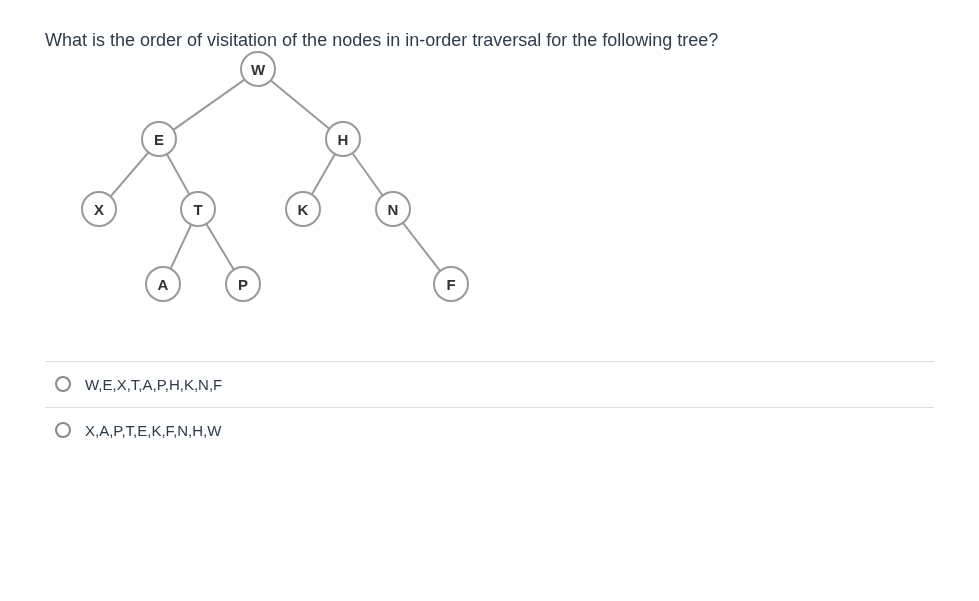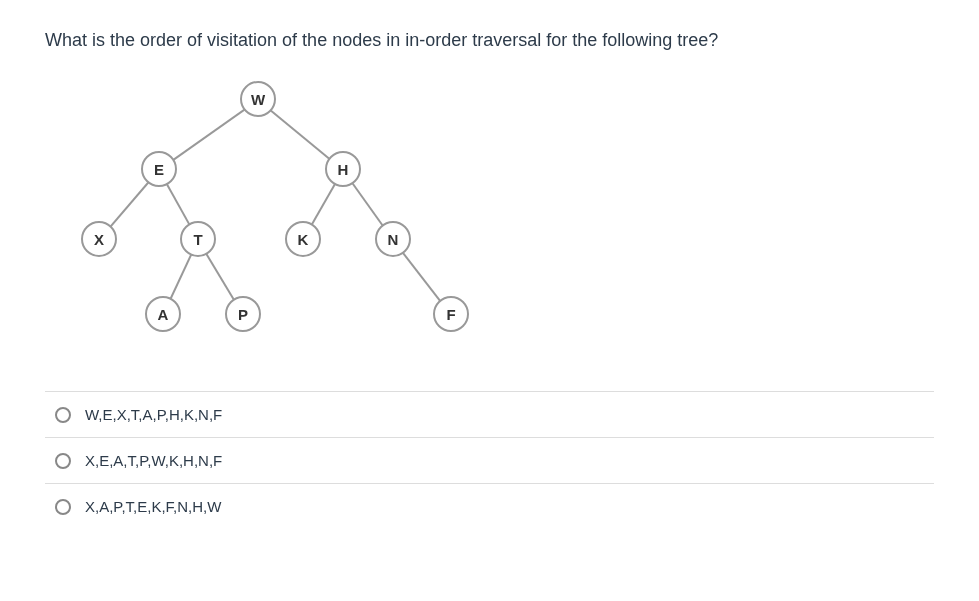--- a/index.html
+++ b/index.html
@@ -9,21 +9,20 @@
     }
     body {
       font-family: -apple-system, BlinkMacSystemFont, "Segoe UI", Arial, sans-serif;
       background: #fff;
       padding: 30px 45px;
       color: #2d3b4a;
     }
     .question-text {
       font-size: 18px;
       color: #2d3b4a;
-      margin-bottom: 30px;
     }
     .tree-container {
       position: relative;
       width: 460px;
       height: 280px;
       margin-bottom: 30px;
     }
     .node {
       position: absolute;
       width: 36px;
@@ -44,21 +43,20 @@
       background: #999;
       height: 2px;
       transform-origin: left center;
       z-index: 1;
     }
     .options {
       border-top: 1px solid #ddd;
     }
     .option {
       display: flex;
-      align-items: center;
       padding: 14px 10px;
       border-bottom: 1px solid #ddd;
       cursor: pointer;
     }
     .option:last-child {
       border-bottom: none;
     }
     .radio {
       width: 16px;
       height: 16px;
@@ -99,19 +97,15 @@
     <div class="node" style="left: 388px; top: 215px;">F</div>
   </div>
 
 <div class="options">
   <div class="option">
     <div class="radio"></div>
     <div class="option-label">W,E,X,T,A,P,H,K,N,F</div>
   </div>
   <div class="option">
     <div class="radio"></div>
-    <div class="option-label">X,E,A,T,P,W,K,H,N,F</div>
-  </div>
-  <div class="option">
-    <div class="radio"></div>
     <div class="option-label">X,A,P,T,E,K,F,N,H,W</div>
   </div>
 </div>
 
 </body></html>

